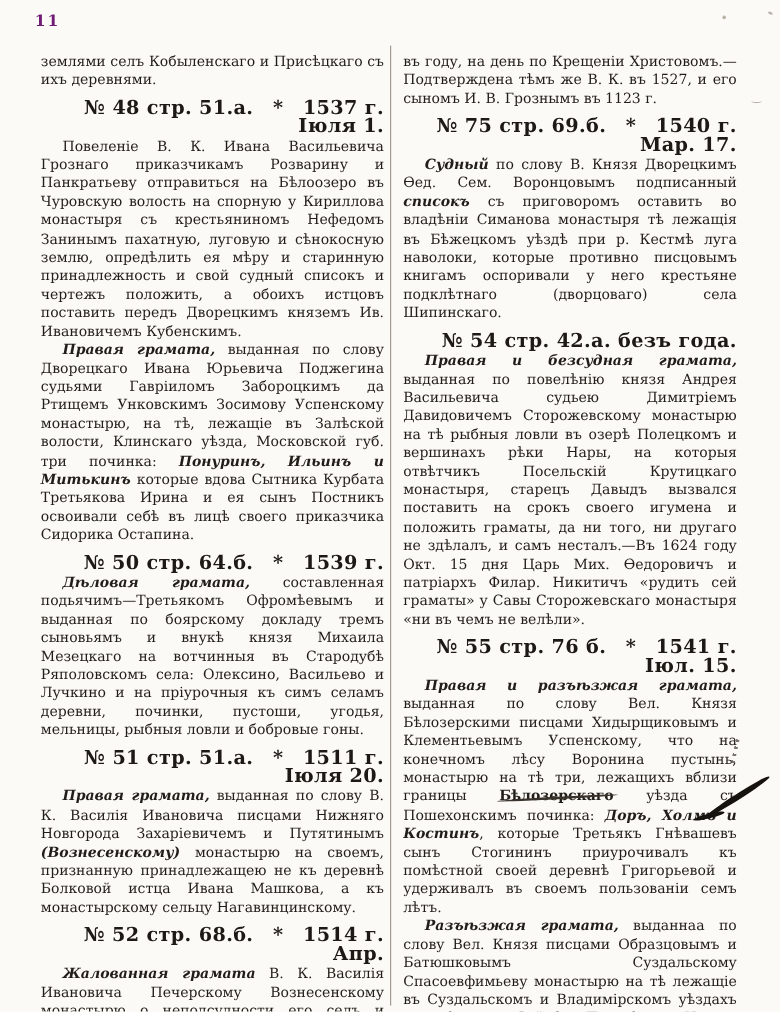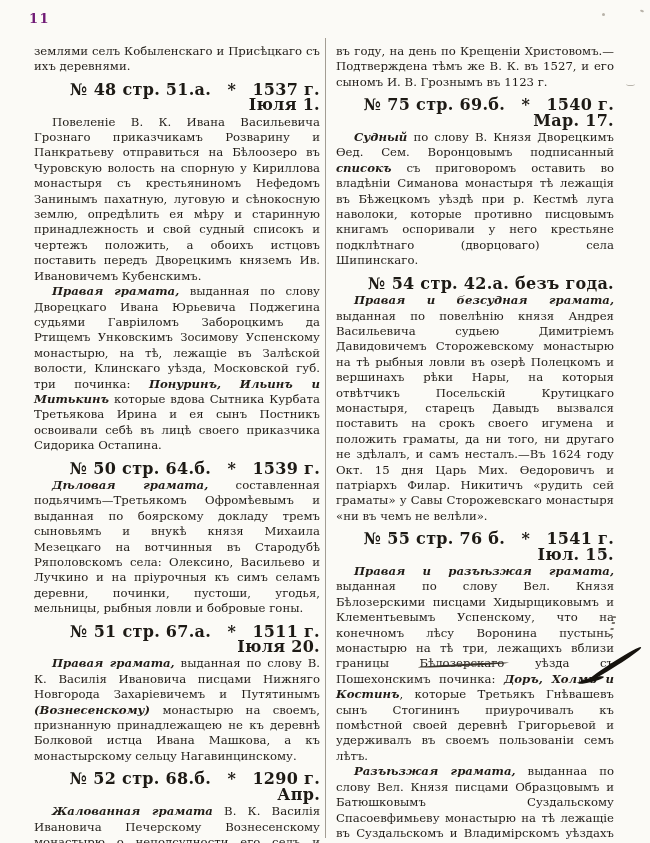--- a/index.html
+++ b/index.html
@@ -26,21 +26,21 @@
   }
   .col-left  { left:34px;  width:286px; }
   .col-right { left:336px; width:278px; }
   .col p { margin:0; text-indent:18px; }
   .col p.cont { text-indent:0; }
   .hd {
     margin:7px 0 2px; text-align:right; text-indent:0;
     font-size:16px; font-weight:bold; letter-spacing:0.3px; color:#1d1a15;
   }
   .it { font-style:italic;font-weight:bold; }
-  .strike { position:relative; }
+  .strike { position:relative;font-weight:bold; }
   .strike:empty::after { display:none; }
   .strike::after {
     content:""; position:absolute; left:-2px; right:-4px; top:55%; height:2.2px;
     background:#39332b; transform:rotate(-3deg); border-radius:50%;
   }
   
   .pen-mark { position:absolute; left:578px; top:614px; width:72px; height:84px; }
   .pen-stroke-main {
     position:absolute; left:4px; top:48px; width:64px; height:5px;
     background:#16130e; border-radius:45% 55% 40% 60%;
@@ -87,26 +87,26 @@
     <section class="entry">
       <p class="bd"><span class="it">Правая грамата,</span><span> выданная по слову Дворецкаго Ивана Юрьевича Поджегина судьями Гавріиломъ Забороцкимъ да Ртищемъ Унковскимъ Зосимову Успенскому монастырю, на тѣ, лежащіе въ Залѣской волости, Клинскаго уѣзда, Московской губ. три починка: </span><span class="strike"></span><span></span><span class="it">Понуринъ, Ильинъ и Митькинъ</span><span> которые вдова Сытника Курбата Третьякова Ирина и ея сынъ Постникъ освоивали себѣ въ лицѣ своего приказчика Сидорика Остапина.</span></p>
     </section>
 
     <section class="entry">
       <h3 class="hd">№ 50 стр. 64.б. * 1539 г.</h3>
       <p class="bd"><span class="it">Дѣловая грамата,</span><span> составленная подьячимъ—Третьякомъ Офромѣевымъ и выданная по боярскому докладу тремъ сыновьямъ и внукѣ князя Михаила Мезецкаго на вотчинныя въ Стародубѣ Ряполовскомъ села: Олексино, Васильево и Лучкино и на пріурочныя къ симъ селамъ деревни, починки, пустоши, угодья, мельницы, рыбныя ловли и бобровые гоны.</span><span class="strike"></span><span></span><span class="it"></span><span></span></p>
     </section>
 
     <section class="entry">
-      <h3 class="hd">№ 51 стр. 67.а. * 1511 г. Іюля 20.</h3>
+      <h3 class="hd">№ 51 стр. 51.а. * 1511 г. Іюля 20.</h3>
       <p class="bd"><span class="it">Правая грамата,</span><span> выданная по слову В. К. Василія Ивановича писцами Нижняго Новгорода Захаріевичемъ и Путятинымъ </span><span class="strike"></span><span></span><span class="it">(Вознесенскому)</span><span> монастырю на своемъ, признанную принадлежащею не къ деревнѣ Болковой истца Ивана Машкова, а къ монастырскому сельцу Нагавинцинскому.</span></p>
     </section>
 
     <section class="entry">
-      <h3 class="hd">№ 52 стр. 68.б. * 1290 г. Апр.</h3>
+      <h3 class="hd">№ 52 стр. 68.б. * 1514 г. Апр.</h3>
       <p class="bd"><span class="it">Жалованная грамата</span><span> В. К. Василія Ивановича Печерскому Вознесенскому монастырю о неподсудности его селъ и деревень Нижегородскимъ и Суздальскимъ намѣстникамъ и приказчикамъ и объ опредѣленіи къ нему двухъ данныхъ приставовъ, обязанныхъ ѣздить приставствомъ и на поруку давать монастырскихъ отвѣтчиковъ на одинъ и тотъ же срокъ</span><span class="strike"></span><span></span><span class="it"></span><span></span></p>
     </section>
 
   </div>
 
   <div class="col col-right">
 
     <p class="cont">въ году, на день по Крещеніи Христовомъ.—Подтверждена тѣмъ же В. К. въ 1527, и его сыномъ И. В. Грознымъ въ 1123 г.</p>
 
     <section class="entry">

